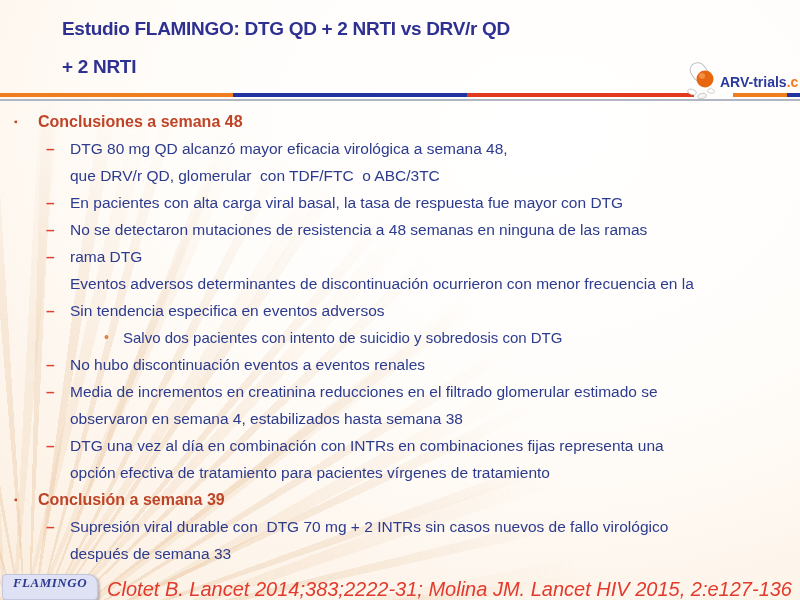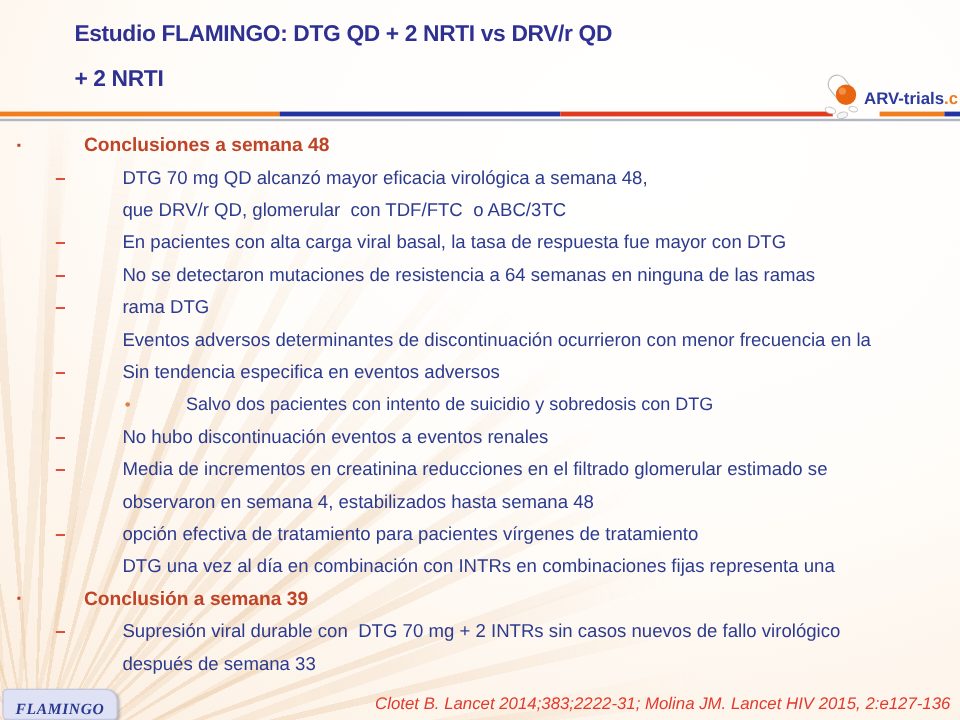--- a/index.html
+++ b/index.html
@@ -36,41 +36,41 @@
   .seg-orange2{left:733px;width:54px;background:var(--divider_orange);}
   .seg-blue2{left:787px;width:13px;background:var(--divider_blue);}
   .divider-gray{position:absolute;left:0;width:800px;height:2px;top:99px;background:var(--divider_gray);}
 
   .logo{position:absolute;left:680px;top:61px;width:118px;height:42px;}
 
   .content{position:absolute;left:0;top:108px;width:800px;}
   .item{display:flex;align-items:flex-start;}
   .item .bullet{flex:0 0 auto;line-height:27px;}
   .lines{flex:1 1 auto;}
-  .line{line-height:27px;white-space:pre-wrap;margin-left:32px;}
+  .line{line-height:27px;white-space:pre-wrap;}
 
   .level1{margin-left:14px;color:var(--heading_red);font-weight:bold;font-size:16px;}
   .level1 .bullet{width:24px;font-size:10px;color:var(--heading_red);}
   .level2{margin-left:46px;color:var(--body_navy);font-size:15.5px;}
   .level2 .bullet{width:24px;color:var(--dash_red);font-weight:bold;}
   .level3{margin-left:104px;color:var(--body_navy);font-size:15px;}
   .level3 .bullet{width:19px;color:var(--dot_orange);font-size:14px;}
 
   .flamingo-badge{
     position:absolute;left:2px;top:574px;width:94px;height:24px;
     background:var(--badge_bg);border:1px solid #c2c6de;
     border-radius:4px 10px 4px 4px;box-shadow:1.5px 1.5px 2px rgba(90,90,110,.35);
-    display:flex;align-items:flex-end;justify-content:center;
+    display:flex;align-items:flex-start;justify-content:center;
     font-family:"Liberation Serif",serif;font-style:italic;font-weight:bold;
     font-size:13px;letter-spacing:.5px;color:var(--badge_text);
   }
 
   .citation{
     position:absolute;right:8px;top:578px;
-    font-size:14px;font-style:italic;color:var(--citation_red);
+    font-size:20px;font-style:italic;color:var(--citation_red);
   }
 </style>
 </head>
 <body>
 
 <div class="slide">
 
   <div class="rays"></div>
 
   <div class="title">
@@ -102,34 +102,34 @@
   <div class="content" id="content">
       <div class="item level1">
         <span class="bullet">▪</span>
         <div class="lines">
           <div class="line">Conclusiones a semana 48</div>
         </div>
       </div>
       <div class="item level2">
         <span class="bullet">–</span>
         <div class="lines">
-          <div class="line">DTG 70 mg QD alcanzó mayor eficacia virológica a semana 48,</div>
+          <div class="line">DTG 80 mg QD alcanzó mayor eficacia virológica a semana 48,</div>
           <div class="line">que DRV/r QD, glomerular  con TDF/FTC  o ABC/3TC</div>
         </div>
       </div>
       <div class="item level2">
         <span class="bullet">–</span>
         <div class="lines">
           <div class="line">En pacientes con alta carga viral basal, la tasa de respuesta fue mayor con DTG</div>
         </div>
       </div>
       <div class="item level2">
         <span class="bullet">–</span>
         <div class="lines">
-          <div class="line">No se detectaron mutaciones de resistencia a 64 semanas en ninguna de las ramas</div>
+          <div class="line">No se detectaron mutaciones de resistencia a 48 semanas en ninguna de las ramas</div>
         </div>
       </div>
       <div class="item level2">
         <span class="bullet">–</span>
         <div class="lines">
           <div class="line">rama DTG</div>
           <div class="line">Eventos adversos determinantes de discontinuación ocurrieron con menor frecuencia en la</div>
         </div>
       </div>
       <div class="item level2">
@@ -147,28 +147,28 @@
       <div class="item level2">
         <span class="bullet">–</span>
         <div class="lines">
           <div class="line">No hubo discontinuación eventos a eventos renales</div>
         </div>
       </div>
       <div class="item level2">
         <span class="bullet">–</span>
         <div class="lines">
           <div class="line">Media de incrementos en creatinina reducciones en el filtrado glomerular estimado se</div>
-          <div class="line">observaron en semana 4, estabilizados hasta semana 48</div>
+          <div class="line">observaron en semana 4, estabilizados hasta semana 38</div>
         </div>
       </div>
       <div class="item level2">
         <span class="bullet">–</span>
         <div class="lines">
+          <div class="line">DTG una vez al día en combinación con INTRs en combinaciones fijas representa una</div>
           <div class="line">opción efectiva de tratamiento para pacientes vírgenes de tratamiento</div>
-          <div class="line">DTG una vez al día en combinación con INTRs en combinaciones fijas representa una</div>
         </div>
       </div>
       <div class="item level1">
         <span class="bullet">▪</span>
         <div class="lines">
           <div class="line">Conclusión a semana 39</div>
         </div>
       </div>
       <div class="item level2">
         <span class="bullet">–</span>

